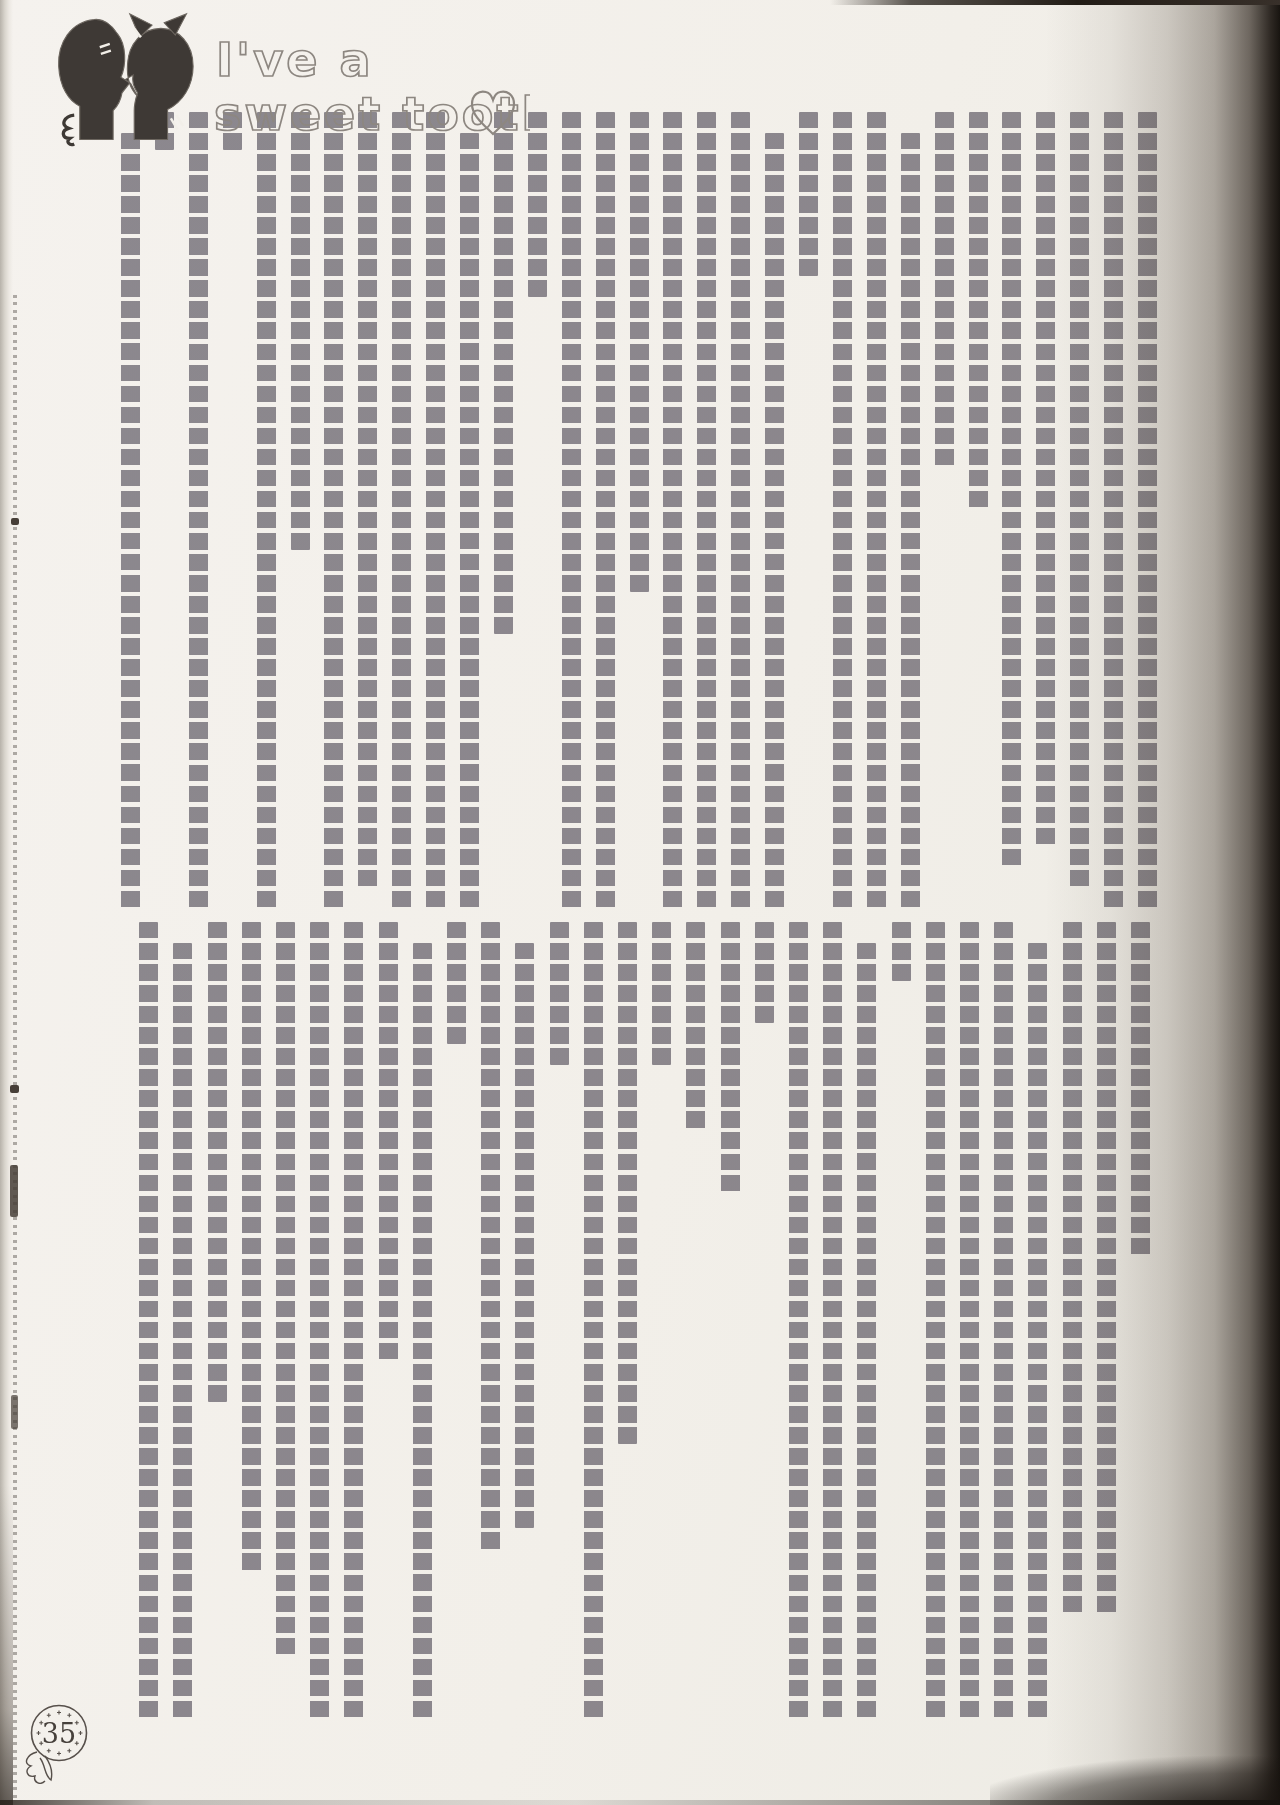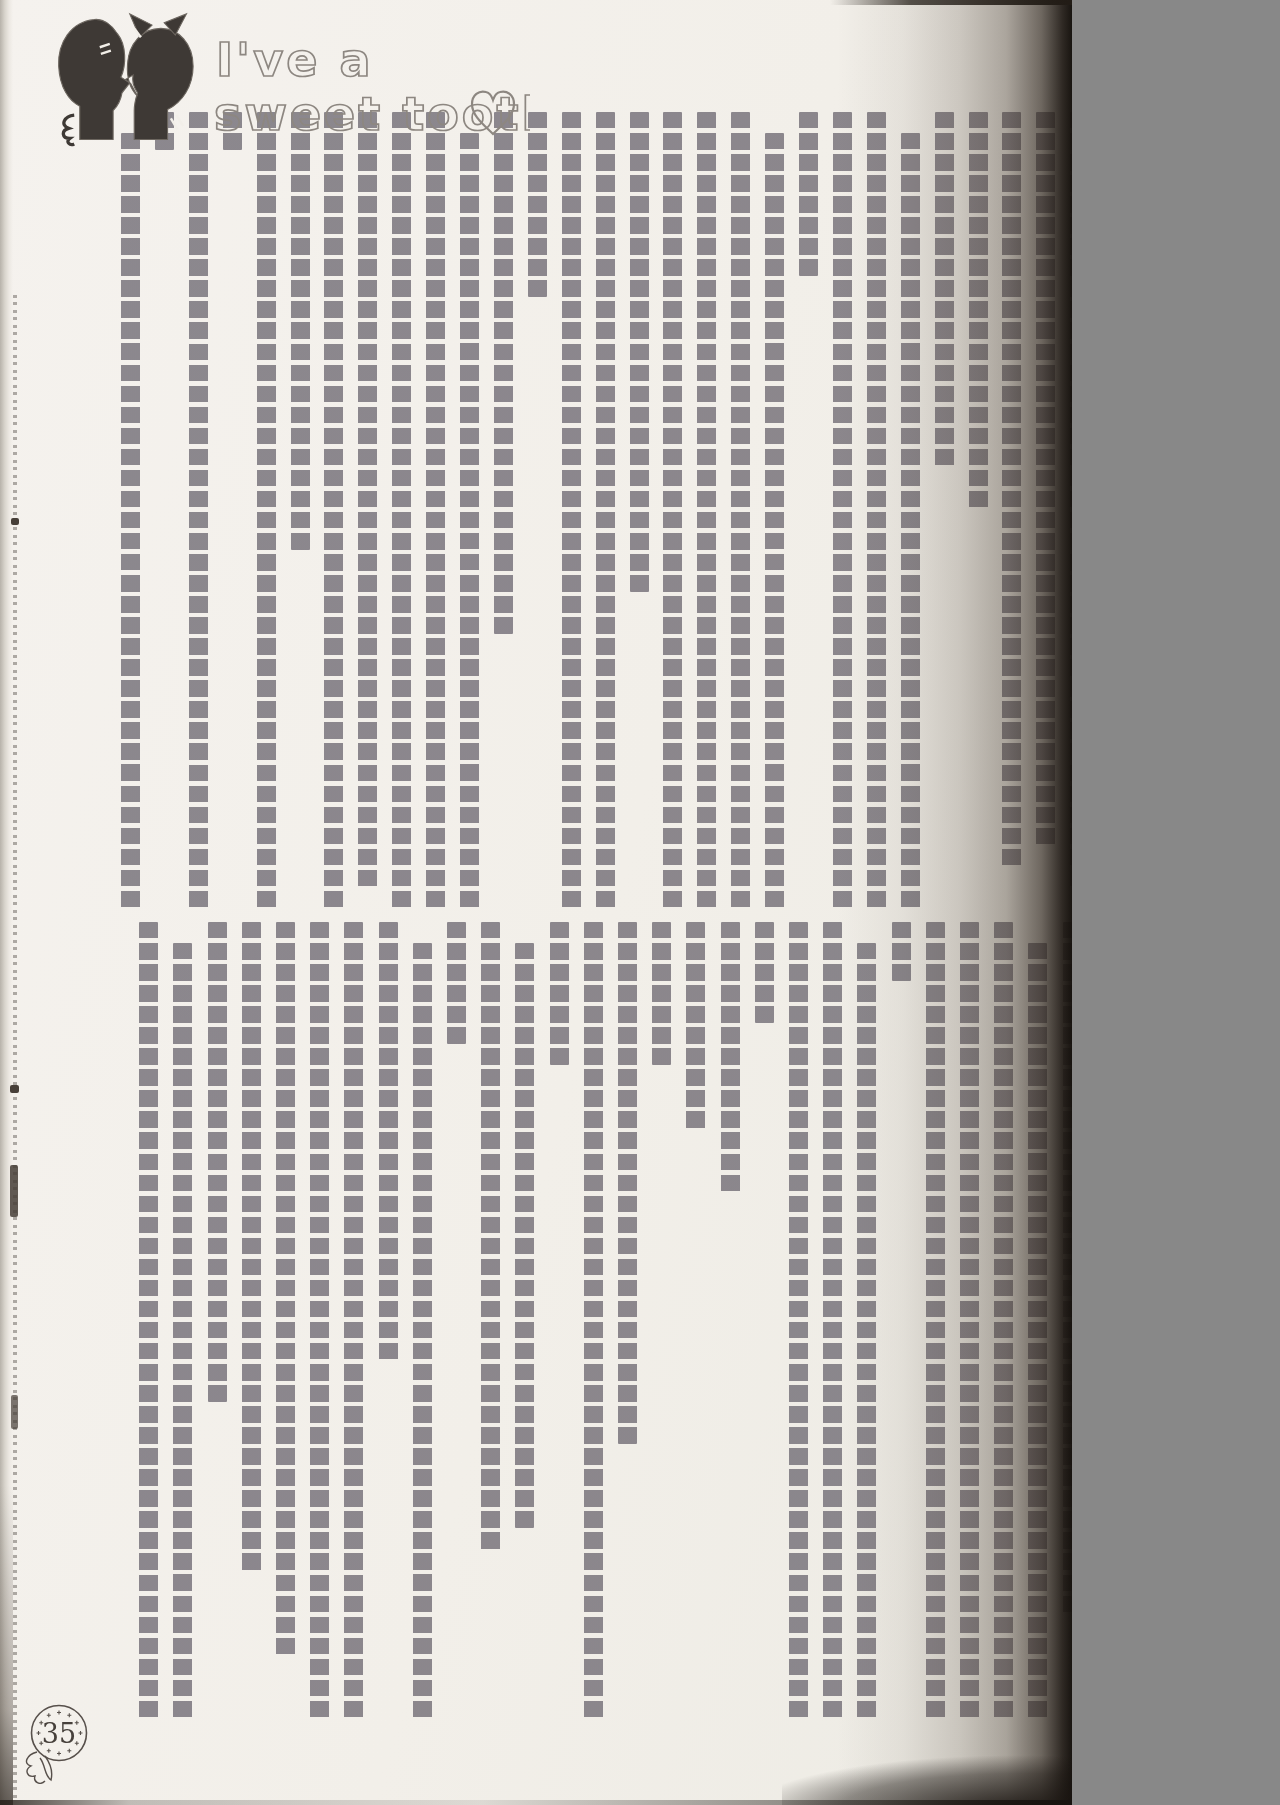--- a/index.html
+++ b/index.html
@@ -1,18 +1,18 @@
 <!DOCTYPE html>
 <html><head>
 <meta charset="utf-8">
 <style>
   html,body{margin:0;padding:0;background:#888;}
   .page{
     position:relative;
-    width:1072px;height:1805px;
+    width:1280px;height:1805px;
     overflow:hidden;
     background:linear-gradient(105deg,#f5f2ee 0%,#f2efe9 55%,#edebe4 100%);
     font-family:"DejaVu Sans",sans-serif;
   }
   
   .right-gutter{
     position:absolute;top:0;right:0;width:235px;height:100%;z-index:6;pointer-events:none;
     background:linear-gradient(to right,
       rgba(72,60,48,0) 0%,
       rgba(72,60,48,0.08) 28%,

